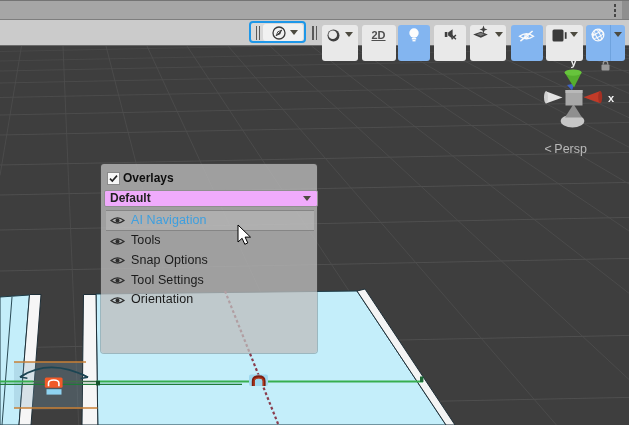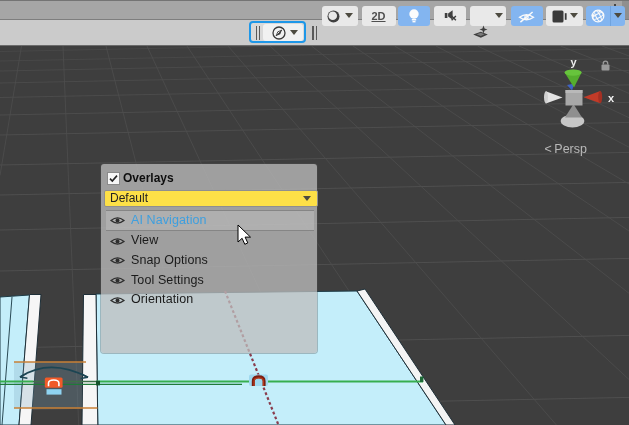--- a/index.html
+++ b/index.html
@@ -103,35 +103,35 @@
   </svg>
 
   <div class="abs" id="menu" style="left:101px;top:164px;width:216px;height:189px;
        background:rgba(189,189,189,0.76);border-radius:3px;
        box-shadow:0 0 0 1px rgba(80,80,80,0.35);font-size:12px;color:#1A1A1A;">
     <svg class="abs" style="left:6px;top:8px;" width="13" height="13" viewBox="0 0 13 13">
       <rect x="0.5" y="0.5" width="12" height="12" fill="#F6F6F6" stroke="#8A8A8A"></rect>
       <path d="M3 6.6 L5.3 9 L10 3.6" stroke="#222" stroke-width="1.6" fill="none"></path>
     </svg>
     <div class="abs" style="left:22px;top:7px;font-weight:bold;color:#0E0E0E;">Overlays</div>
-    <div class="abs" style="left:3px;top:26px;width:207px;height:15px;background:#fde047;
-         border:1px solid #8F8F8F;border-radius:2px;padding-left:5px;line-height:15px;color:#222;">Default
+    <div class="abs" style="left:3px;top:26px;width:207px;height:15px;background:#f0abfc;
+         border:1px solid #8F8F8F;border-radius:2px;padding-left:5px;line-height:15px;color:#222;font-weight:bold;">Default
       <div class="abs" style="right:6px;top:5px;width:0;height:0;
            border-left:4.6px solid transparent;border-right:4.6px solid transparent;
            border-top:5px solid #4D4B40;"></div>
     </div>
     <div class="abs" style="left:5px;top:46.5px;width:208px;">
       <div class="row hl"><svg class="eyesvg" width="15" height="11" viewBox="0 0 15 11">
             <path d="M1 5.5 Q7.5 0.3 14 5.5 Q7.5 10.7 1 5.5 Z" fill="none" stroke="#2E2E2E" stroke-width="1.3"></path>
             <circle cx="7.5" cy="5.5" r="2" fill="#2E2E2E"></circle>
           </svg><span style="color:#3E9FDF;margin-top:43px;">AI Navigation</span></div>
       <div class="row"><svg class="eyesvg" width="15" height="11" viewBox="0 0 15 11">
             <path d="M1 5.5 Q7.5 0.3 14 5.5 Q7.5 10.7 1 5.5 Z" fill="none" stroke="#2E2E2E" stroke-width="1.3"></path>
             <circle cx="7.5" cy="5.5" r="2" fill="#2E2E2E"></circle>
-          </svg><span>View</span></div>
+          </svg><span>Tools</span></div>
       <div class="row"><svg class="eyesvg" width="15" height="11" viewBox="0 0 15 11">
             <path d="M1 5.5 Q7.5 0.3 14 5.5 Q7.5 10.7 1 5.5 Z" fill="none" stroke="#2E2E2E" stroke-width="1.3"></path>
             <circle cx="7.5" cy="5.5" r="2" fill="#2E2E2E"></circle>
           </svg><span>Snap Options</span></div>
       <div class="row"><svg class="eyesvg" width="15" height="11" viewBox="0 0 15 11">
             <path d="M1 5.5 Q7.5 0.3 14 5.5 Q7.5 10.7 1 5.5 Z" fill="none" stroke="#2E2E2E" stroke-width="1.3"></path>
             <circle cx="7.5" cy="5.5" r="2" fill="#2E2E2E"></circle>
           </svg><span>Tool Settings</span></div>
       <div class="row"><svg class="eyesvg" width="15" height="11" viewBox="0 0 15 11">
             <path d="M1 5.5 Q7.5 0.3 14 5.5 Q7.5 10.7 1 5.5 Z" fill="none" stroke="#2E2E2E" stroke-width="1.3"></path>
@@ -236,18 +236,18 @@
     </div>
   </div>
 
 </div>
 <style>
   .row{position:relative;height:19.7px;line-height:19.7px;padding-left:25px;font-size:12.5px;letter-spacing:0.1px;}
   .row.hl{background:rgba(255,255,255,0.17);
           border-top:1px solid rgba(70,70,70,0.4);border-bottom:1px solid rgba(70,70,70,0.4);
           margin-top:-1px;box-sizing:content-box;}
   .eyesvg{position:absolute;left:4px;top:4.5px;}
-  .btn{top:6px;height:20px;background:#E9E9E9;border-radius:3px;text-decoration:underline;}
+  .btn{top:25px;height:36px;background:#E9E9E9;border-radius:3px;text-decoration:underline;}
   .hbar{top:25.5px;width:1.4px;height:14px;background:#5A5A5A;}
   .caret{position:absolute;top:7px;width:0;height:0;
       border-left:4.8px solid transparent;border-right:4.8px solid transparent;
       border-top:5.6px solid #4D4B40;}
 </style>
 
 </body></html>

